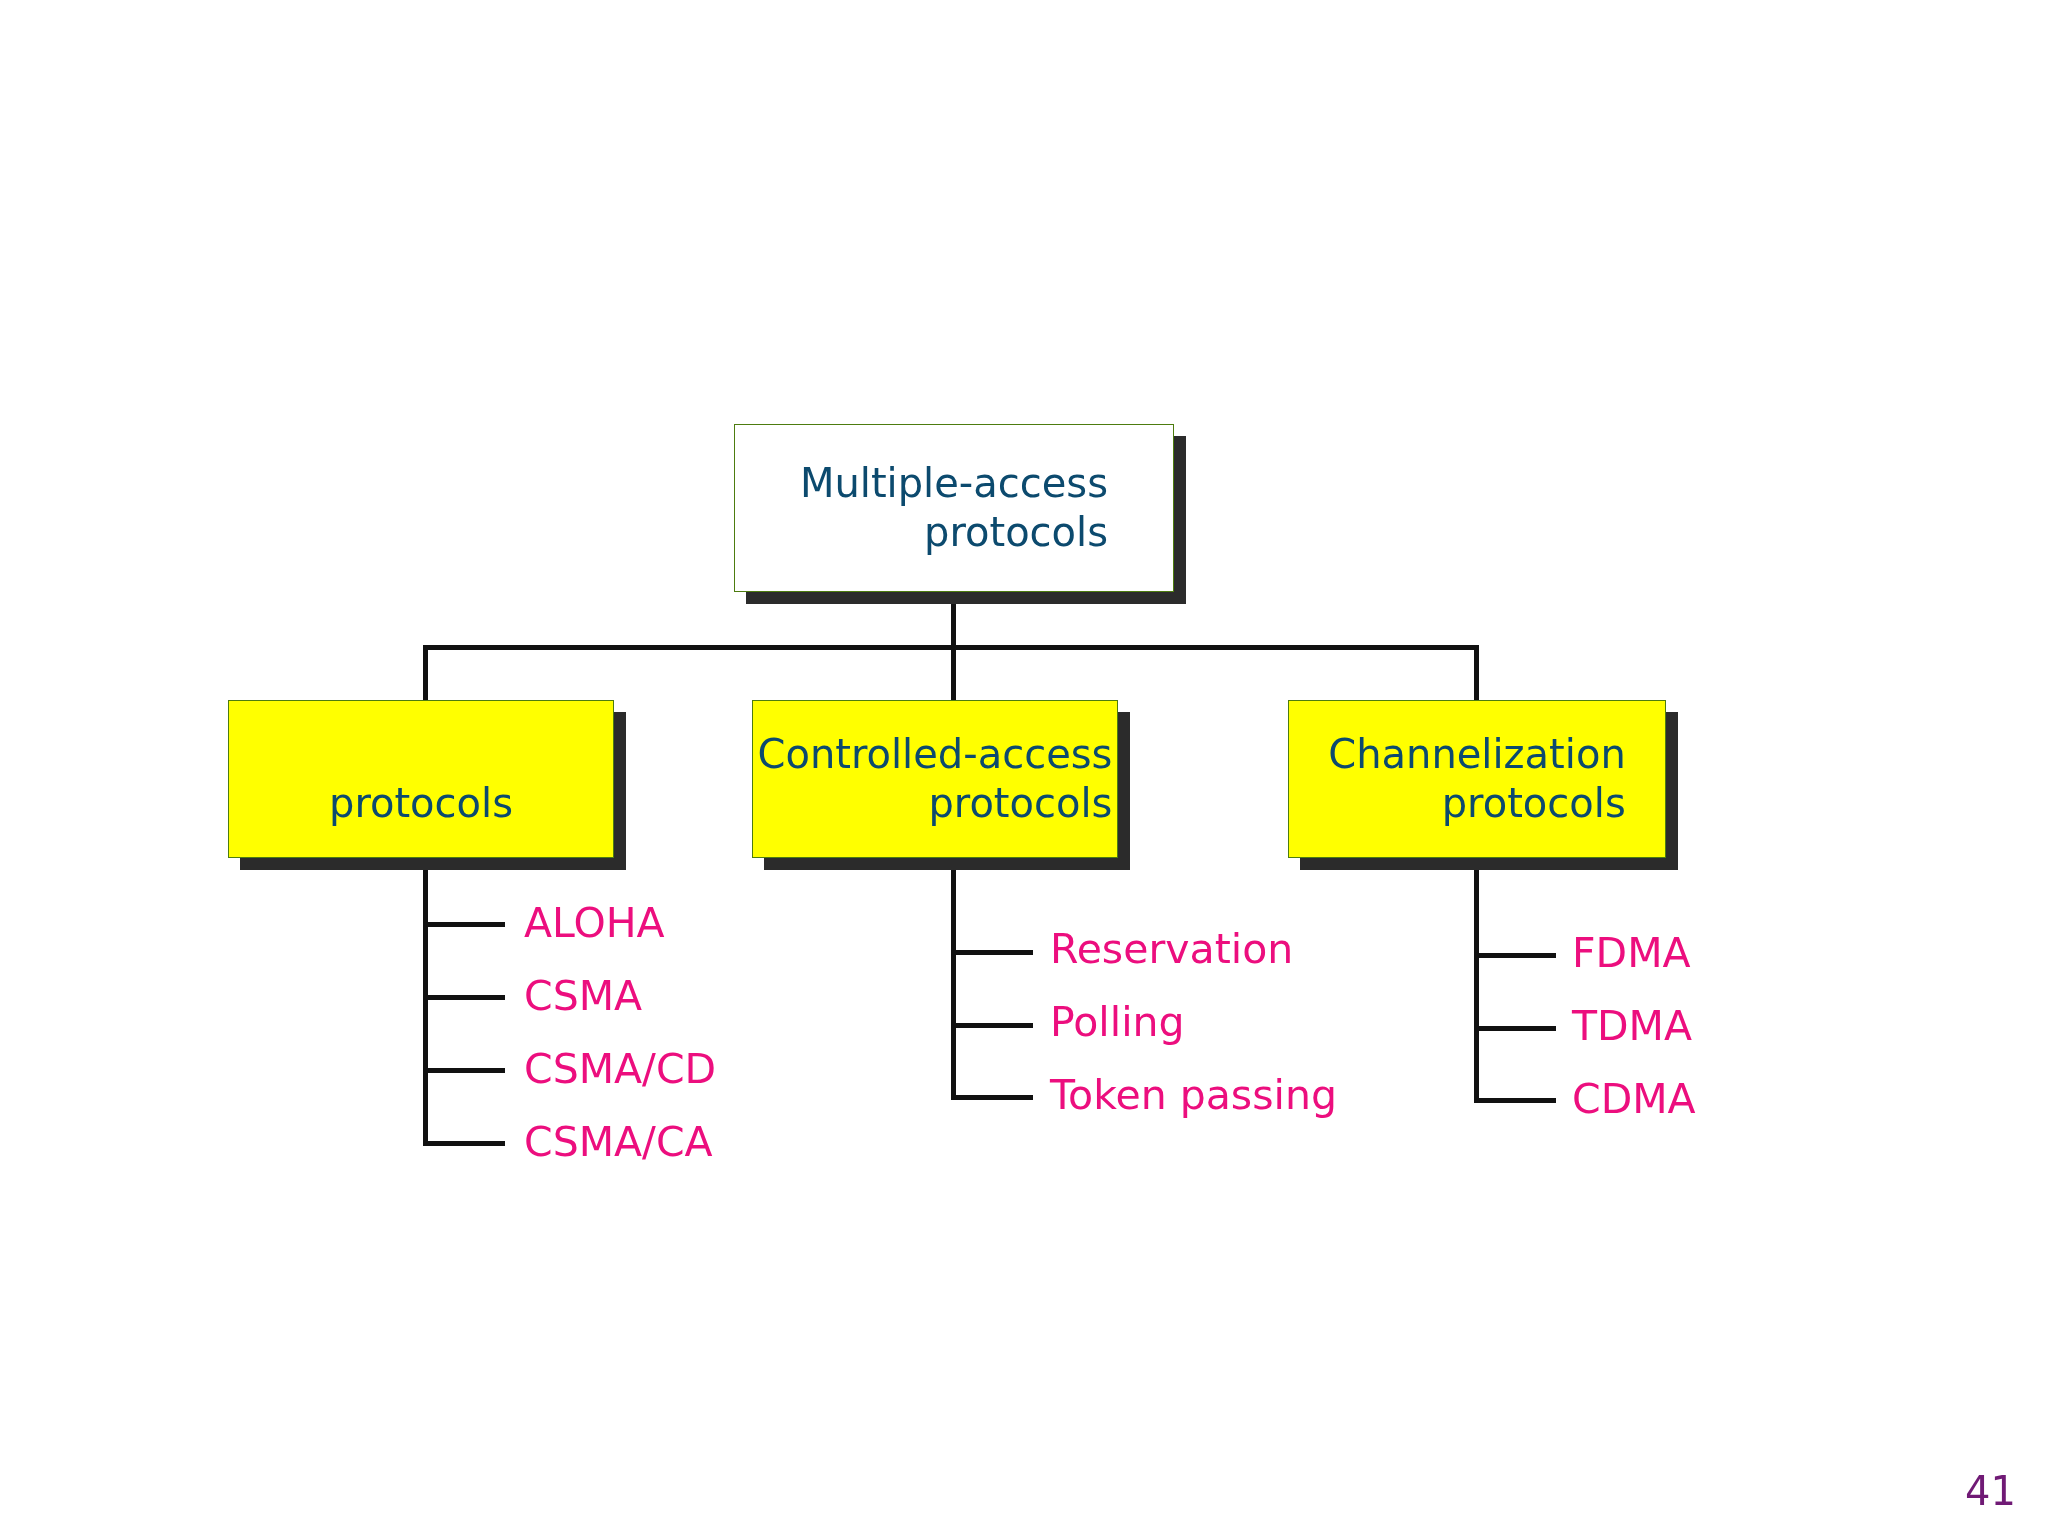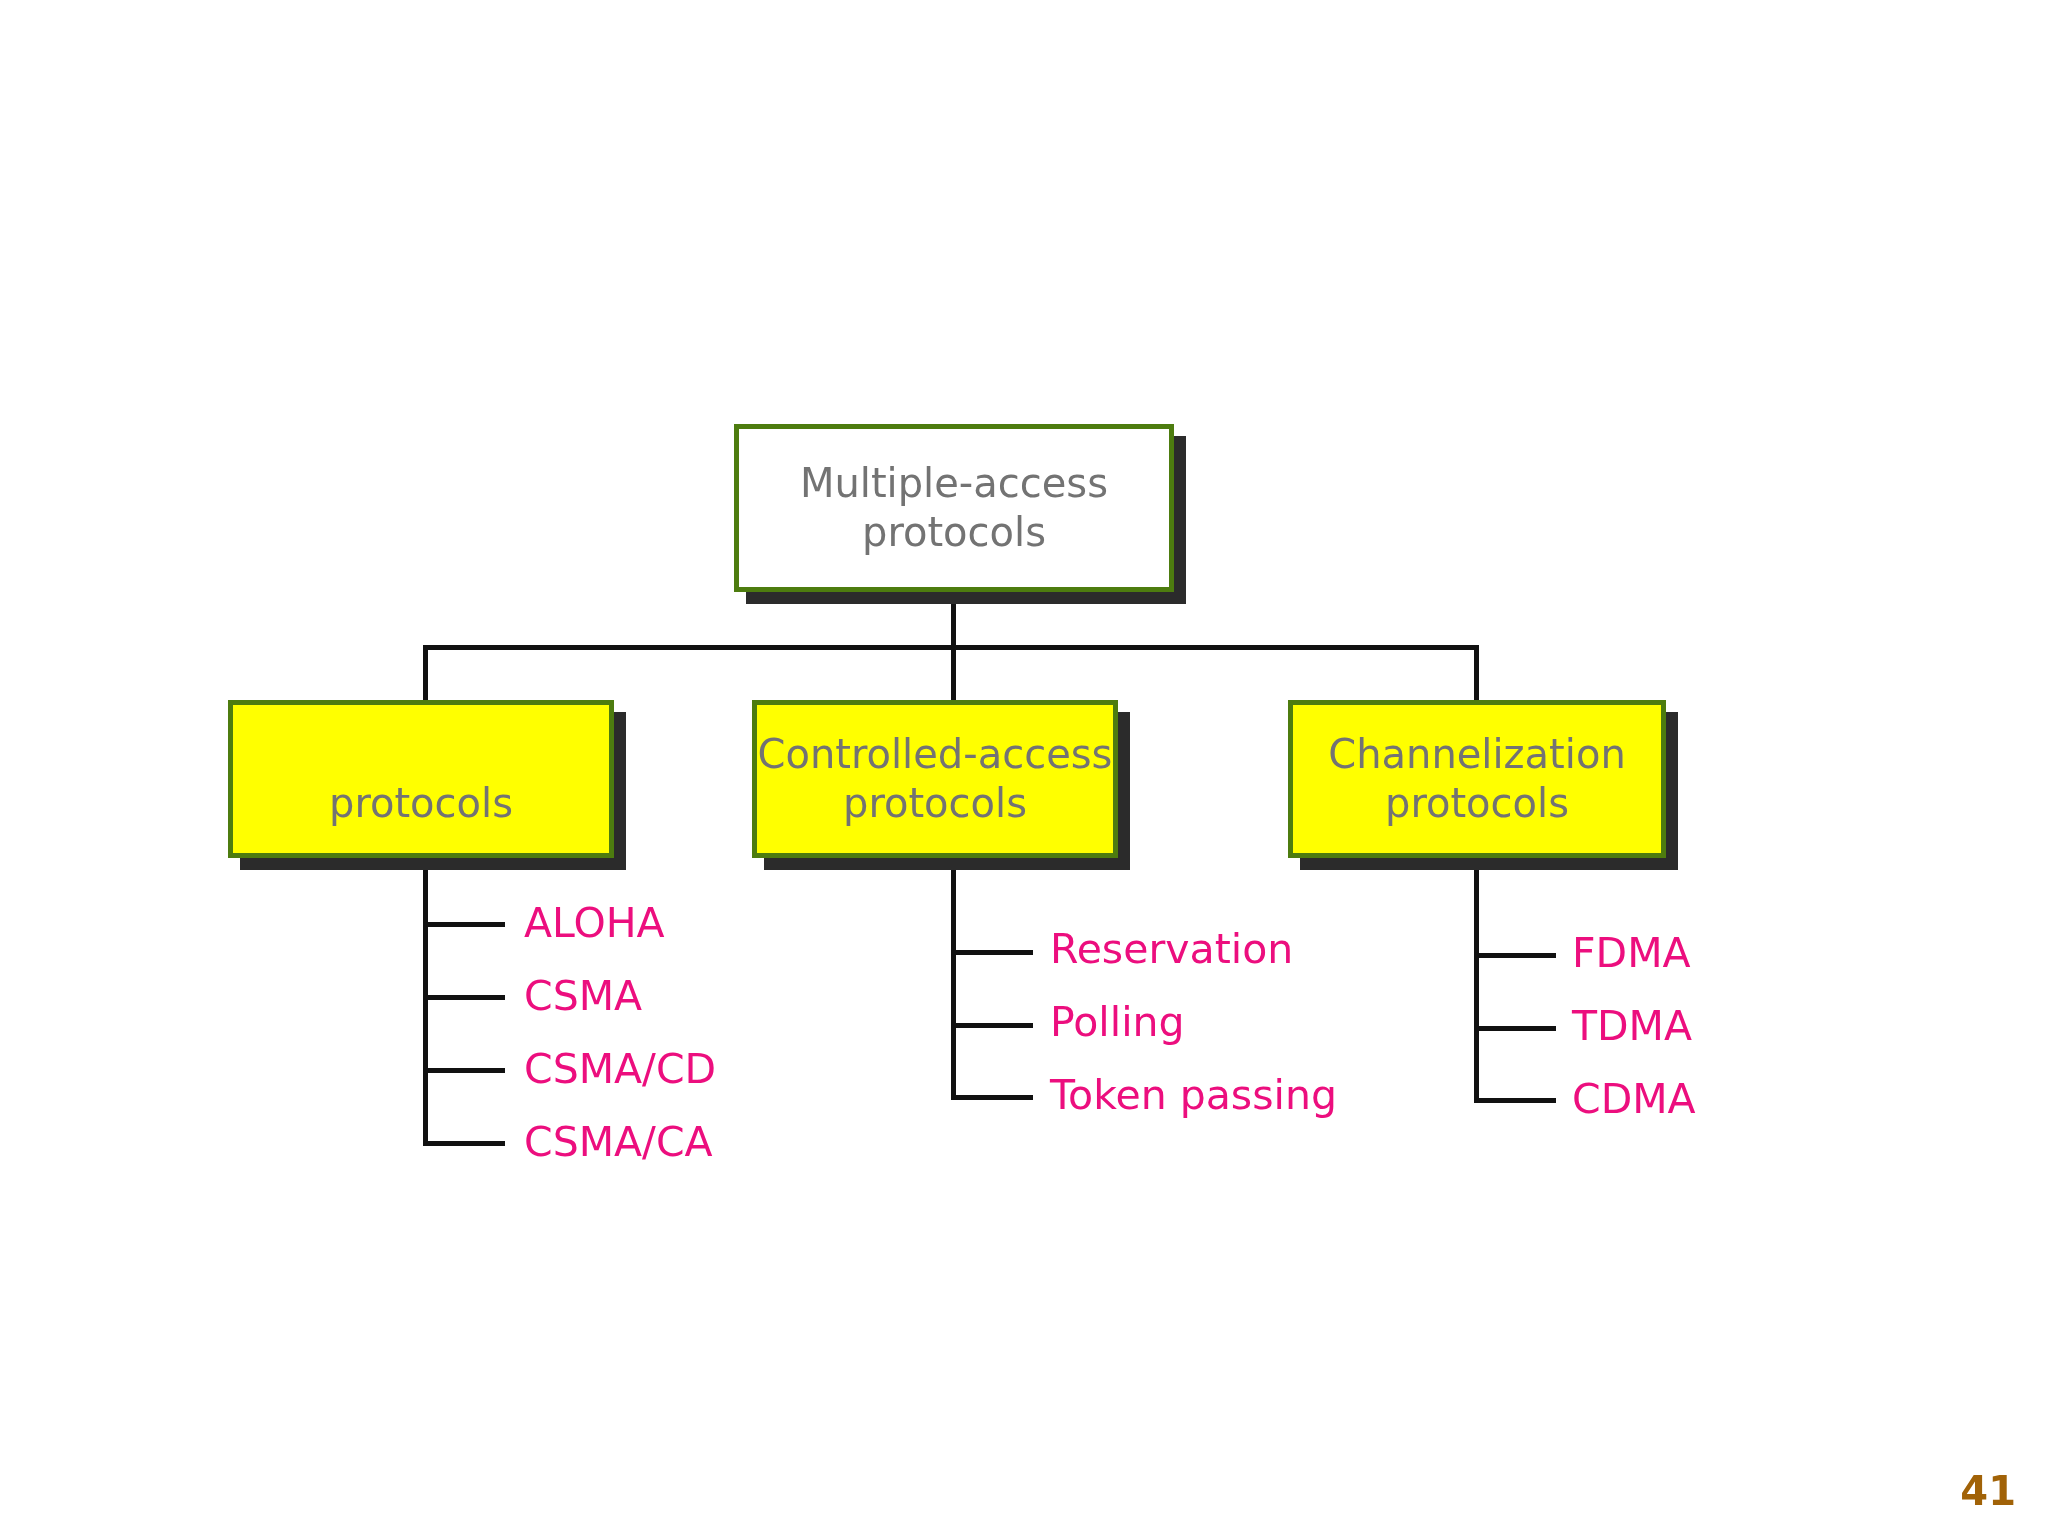--- a/index.html
+++ b/index.html
@@ -35,29 +35,29 @@
     background:linear-gradient(to right,#39598C 0%,#43639 1%,#4A6C9E 18%,#7E95B8 48%,#B9C6D8 72%,#E2E8F0 88%,#FBFCFD 100%);
     border-radius:1px;
   }
 
   
   .diagram{position:absolute;left:0;top:0;width:2048px;height:1536px;}
 
   .node{
     position:absolute;
     box-sizing:border-box;
-    border:5px solid #4d7c0f;
+    border:1px solid #4d7c0f;
     display:flex;
     align-items:center;
     justify-content:center;
-    text-align:center;
+    text-align:right;
     font-family:"DejaVu Sans", sans-serif;
     font-size:40px;
     line-height:1.22;
-    color:#737373;
+    color:#0c4a6e;
     box-shadow:12px 12px 0 0 #2b2b2b;
     z-index:3;
   }
   .node-root{
     background:#ffffff;
     left:734px;top:424px;width:440px;height:168px;
   }
   .node-yellow{
     background:#FFFF00;
     top:700px;height:158px;
@@ -80,23 +80,23 @@
     white-space:nowrap;
     line-height:1;
     z-index:2;
   }
 
   
   .page-num{
     position:absolute;
     right:32px;bottom:22px;
     font-family:"DejaVu Sans", sans-serif;
-    font-weight:bold;
+    font-weight:normal;
     font-size:40px;
-    color:#a16207;
+    color:#701a75;
   }
 </style>
 </head>
 <body>
 
 <div class="slide">
 
   <div class="title-rule"></div>
 
   <div class="diagram">

